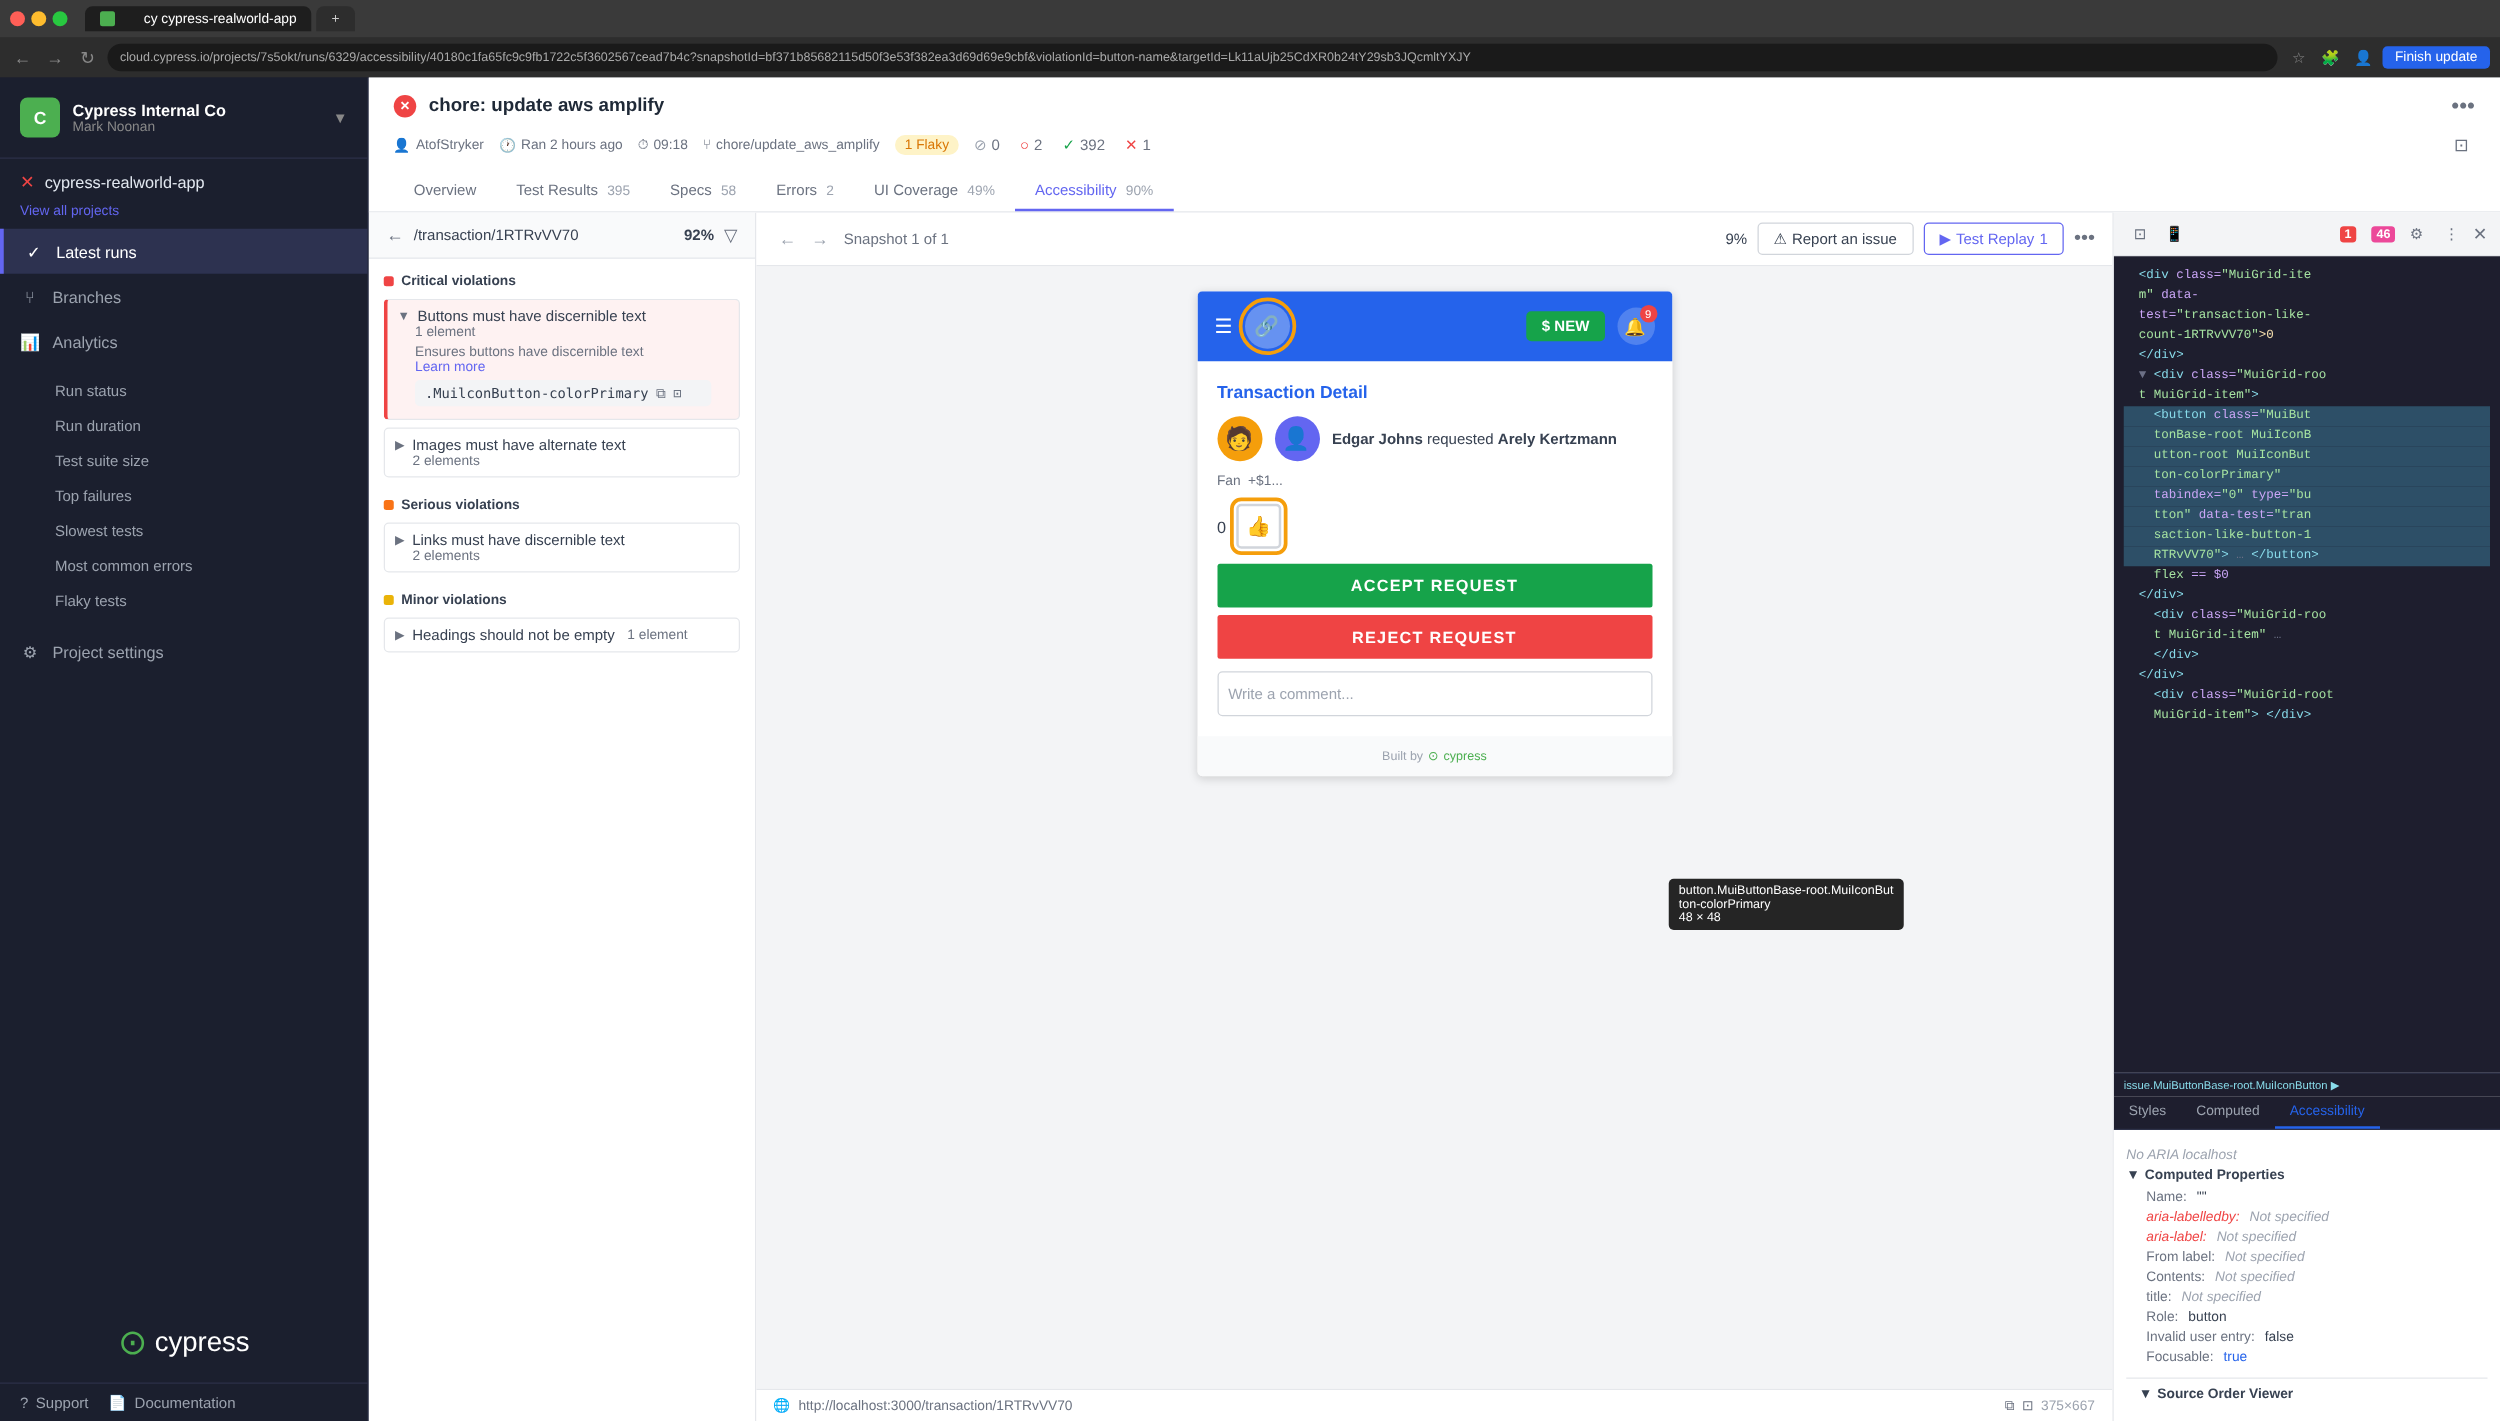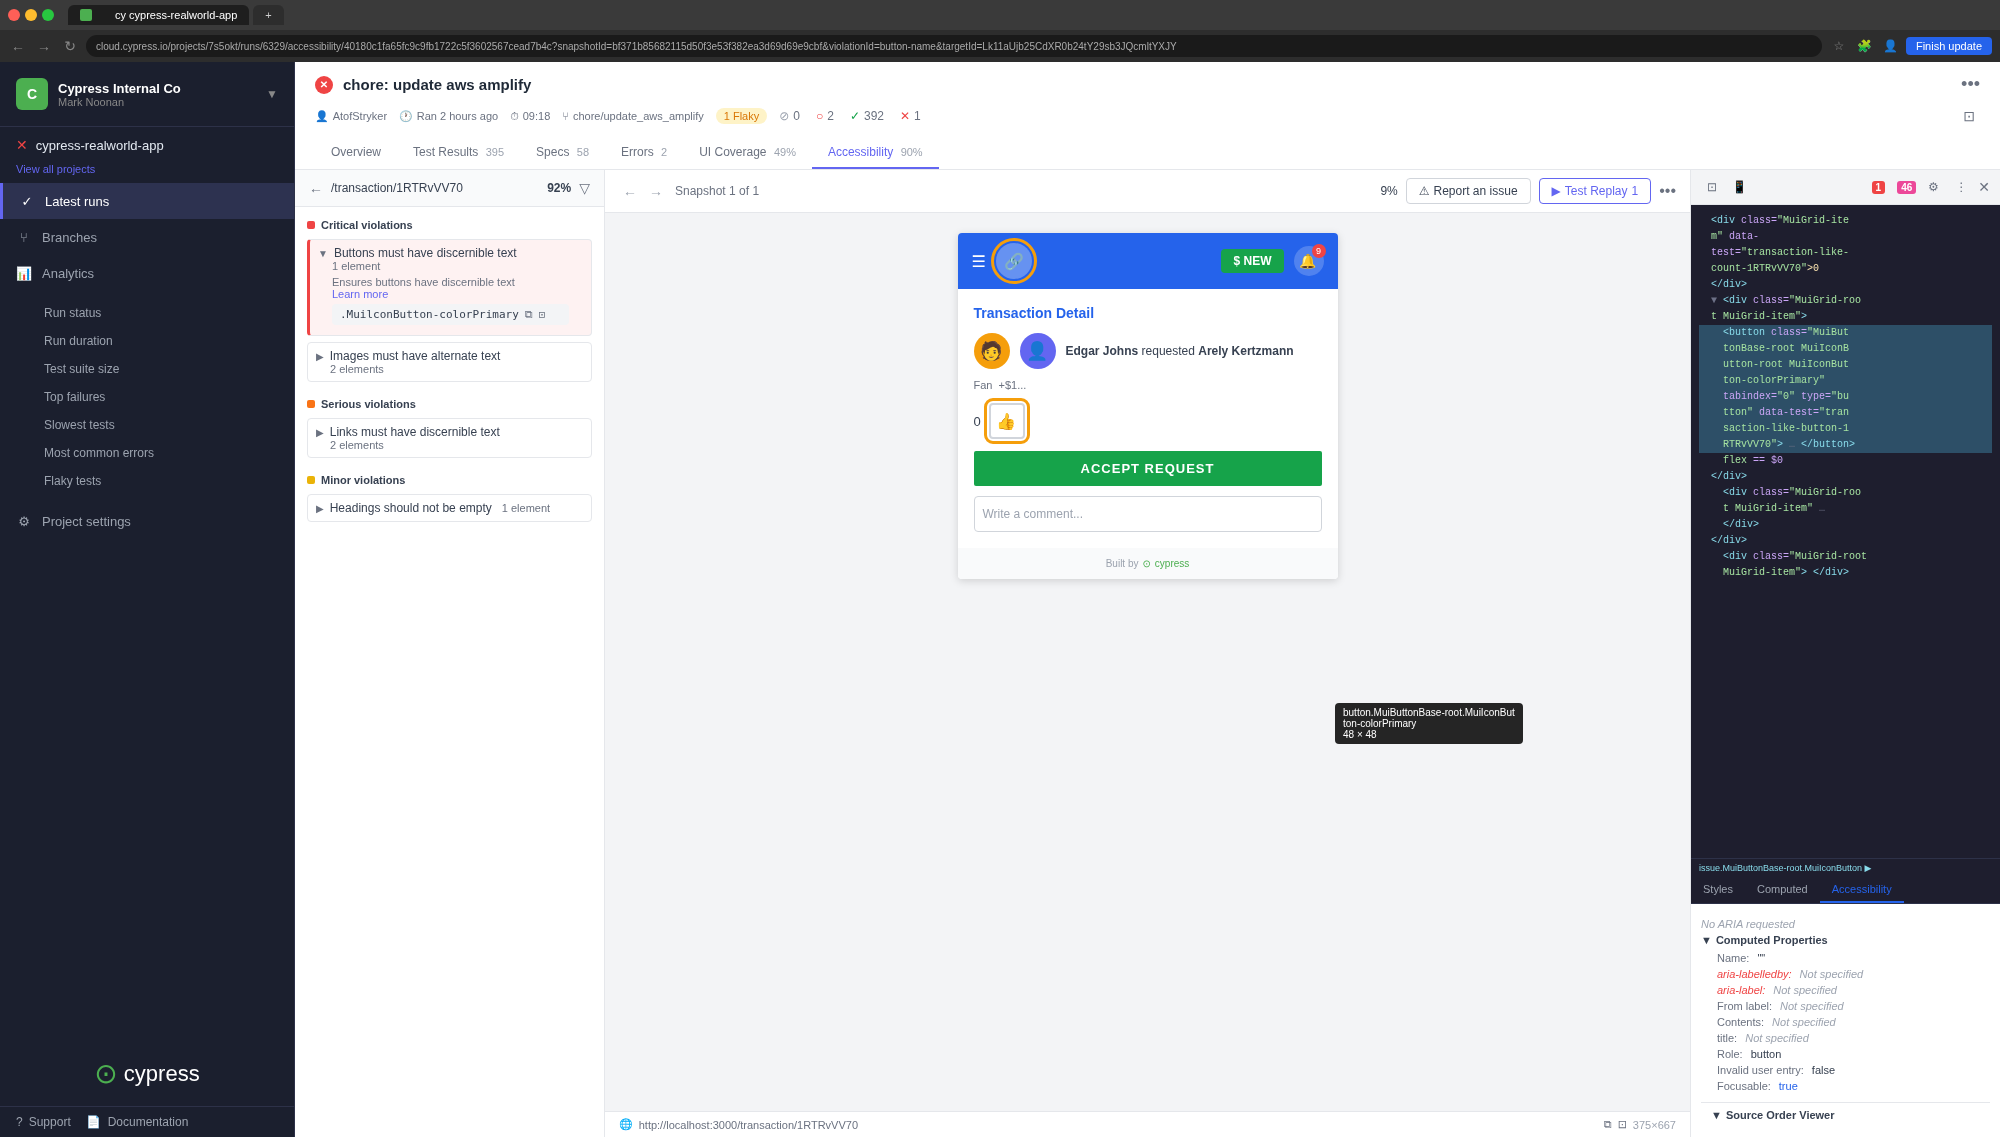--- a/index.html
+++ b/index.html
@@ -468,20 +468,21 @@
                 <span style="font-size:11px; color:#6b7280;">+$1...</span>
               </div>
               <div style="display:flex; align-items:center; gap:8px; margin-bottom:12px;">
                 <span style="font-size:13px; color:#374151;">0</span>
                 <div class="amount-box highlighted-element">
                   <span style="font-size:16px;">👍</span>
                 </div>
               </div>
 
               <div class="accept-btn">ACCEPT REQUEST</div>
+              <div class="reject-btn">REJECT REQUEST</div>
 
               <div class="comment-box">
                 <span style="color:#9ca3af; font-size:12px;">Write a comment...</span>
               </div>
             </div>
 
             <div class="app-footer">
               <span>Built by</span>
               <span style="color:#4caf50;">⊙</span>
               <span style="color:#4caf50;">cypress</span>
@@ -600,21 +601,21 @@
           </div>
           <div class="devtools-tab">
             <span>Computed</span>
           </div>
           <div class="devtools-tab active">
             <span>Accessibility</span>
           </div>
         </div>
 
         <div class="devtools-properties">
-          <div class="prop-no-aria">No ARIA requested</div>
+          <div class="prop-no-aria">No ARIA localhost</div>
 
           <div class="prop-section">
             <div class="prop-section-title">
               <span>▼</span>
               <span>Computed Properties</span>
             </div>
             <div class="prop-row">
               <span class="prop-key">Name:</span>
               <span class="prop-value">""</span>
             </div>

